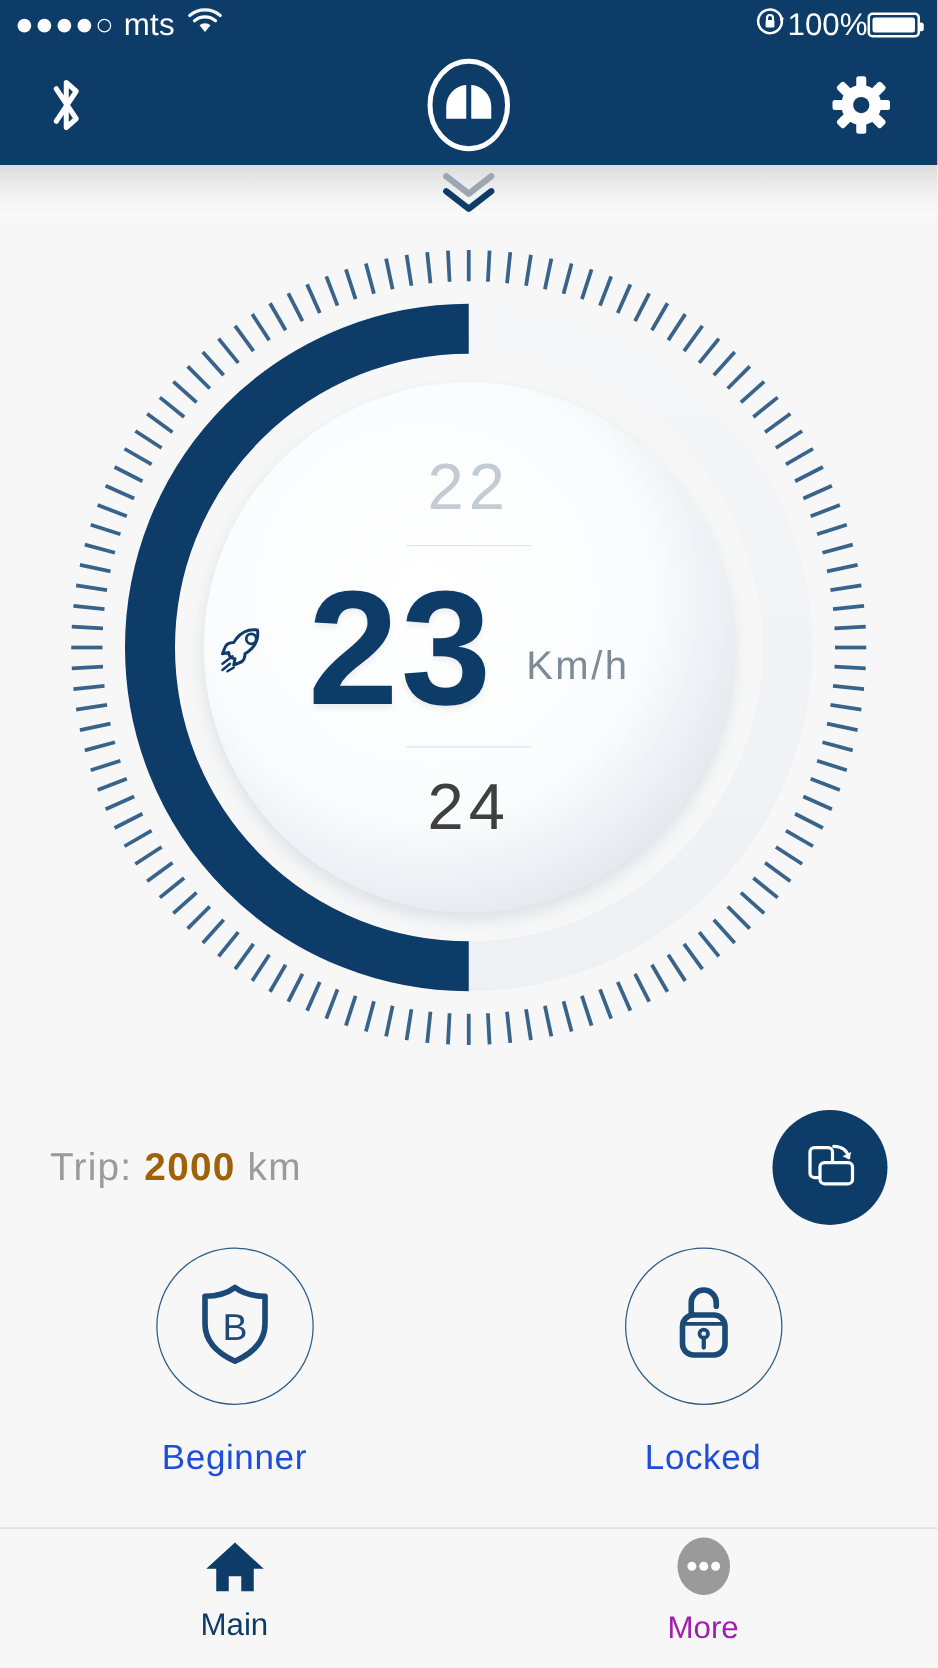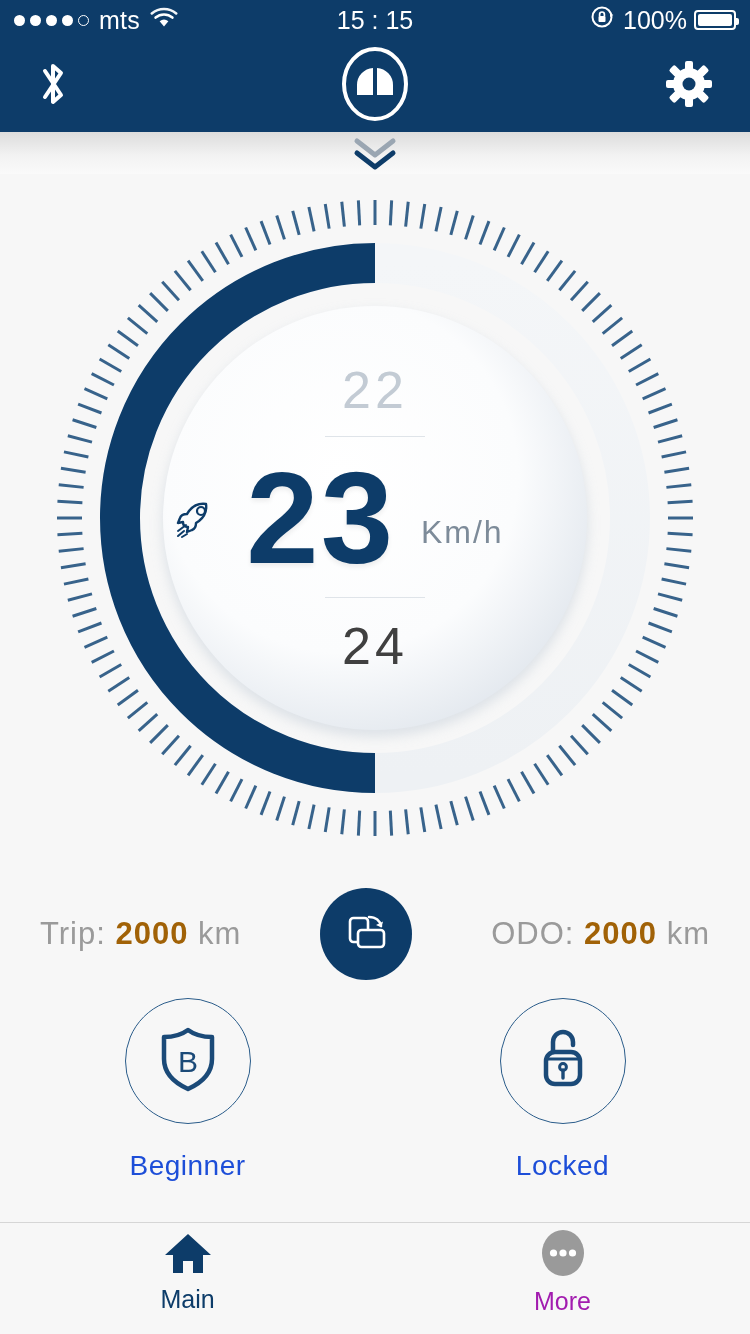--- a/index.html
+++ b/index.html
@@ -18,21 +18,21 @@
     display:flex; align-items:center; justify-content:space-between;
     padding:0 14px;
     font-size:25px;
   }
   .sb-left{ display:flex; align-items:center; gap:10px; }
   .dots{ display:flex; align-items:center; gap:5px; }
   .dot{ width:11px; height:11px; border-radius:50%; background:#fff; }
   .dot.empty{ background:transparent; border:1.5px solid #fff; }
   .carrier{ font-size:25px; letter-spacing:0.2px; }
   .sb-center{ position:absolute; left:0; right:0; text-align:center; font-size:25px; pointer-events:none;}
-  .sb-right{ display:flex; align-items:center; gap:7px; z-index:2;}
+  .sb-right{ display:flex; align-items:center; z-index:2;}
   .batt-pct{ font-size:25px; }
   .batt{
     width:42px; height:20px; border:2px solid #fff; border-radius:4px;
     position:relative;
   }
   .batt:after{
     content:""; position:absolute; right:-5px; top:6px;
     width:3px; height:7px; background:#fff; border-radius:0 2px 2px 0;
   }
   .batt-fill{ position:absolute; inset:2px; background:#fff; border-radius:2px; }
@@ -149,21 +149,20 @@
     <span class="carrier">mts</span>
     <span>
       <svg width="28" height="22" viewBox="0 0 28 22">
         <path d="M14 19.5 L9.6 14.2 a7 7 0 0 1 8.8 0 Z" fill="#fff"></path>
         <path d="M5.6 10.6 a13 13 0 0 1 16.8 0" stroke="#fff" stroke-width="2.6" fill="none" stroke-linecap="round"></path>
         <path d="M1.8 6.4 a19 19 0 0 1 24.4 0" stroke="#fff" stroke-width="2.6" fill="none" stroke-linecap="round" opacity=".95"></path>
       </svg>
     </span>
   </div>
 
-  <div class="sb-center">15 : 15</div>
 
   <div class="sb-right">
     <span>
       <svg width="26" height="26" viewBox="0 0 26 26">
         <circle cx="12" cy="13" r="9.5" stroke="#fff" stroke-width="2" fill="none"></circle>
         <rect x="8.5" y="12" width="7" height="6" rx="1" fill="#fff"></rect>
         <path d="M9.6 12 v-1.6 a2.4 2.4 0 0 1 4.8 0 V12" stroke="#fff" stroke-width="1.7" fill="none"></path>
         <path d="M20 9 l3.4 2 -3.4 2 z" fill="#fff"></path>
       </svg>
     </span>
@@ -401,25 +400,20 @@
       <span>
         <svg width="48" height="48" viewBox="0 0 48 48">
           <rect x="8" y="10" width="18" height="24" rx="3.5" stroke="#fff" stroke-width="2.6" fill="none"></rect>
           <rect x="16" y="22" width="26" height="17" rx="3.5" stroke="#fff" stroke-width="2.6" fill="#0d3c69"></rect>
           <path d="M27 9 c7 0 11 4 12 9" stroke="#fff" stroke-width="2.6" fill="none" stroke-linecap="round"></path>
           <path d="M34 17 l5.5 2.5 l1.5 -6 z" fill="#fff"></path>
         </svg>
       </span>
     </div>
 
-    <div class="stat">
-      <span>ODO:</span>
-      <span class="num">2000</span>
-      <span>km</span>
-    </div>
   </div>
 
   <div class="moderow">
 
     <div class="mode">
       <div class="mode-circle">
         <span>
           <svg width="64" height="70" viewBox="0 0 64 70">
             <path d="M32 6 c-8 6 -17 7 -24 7 v22 c0 16 13 25 24 30 c11 -5 24 -14 24 -30 V13
                      c-7 0 -16 -1 -24 -7 z" stroke="#1b4a78" stroke-width="4.5" fill="none" stroke-linejoin="round"></path>

